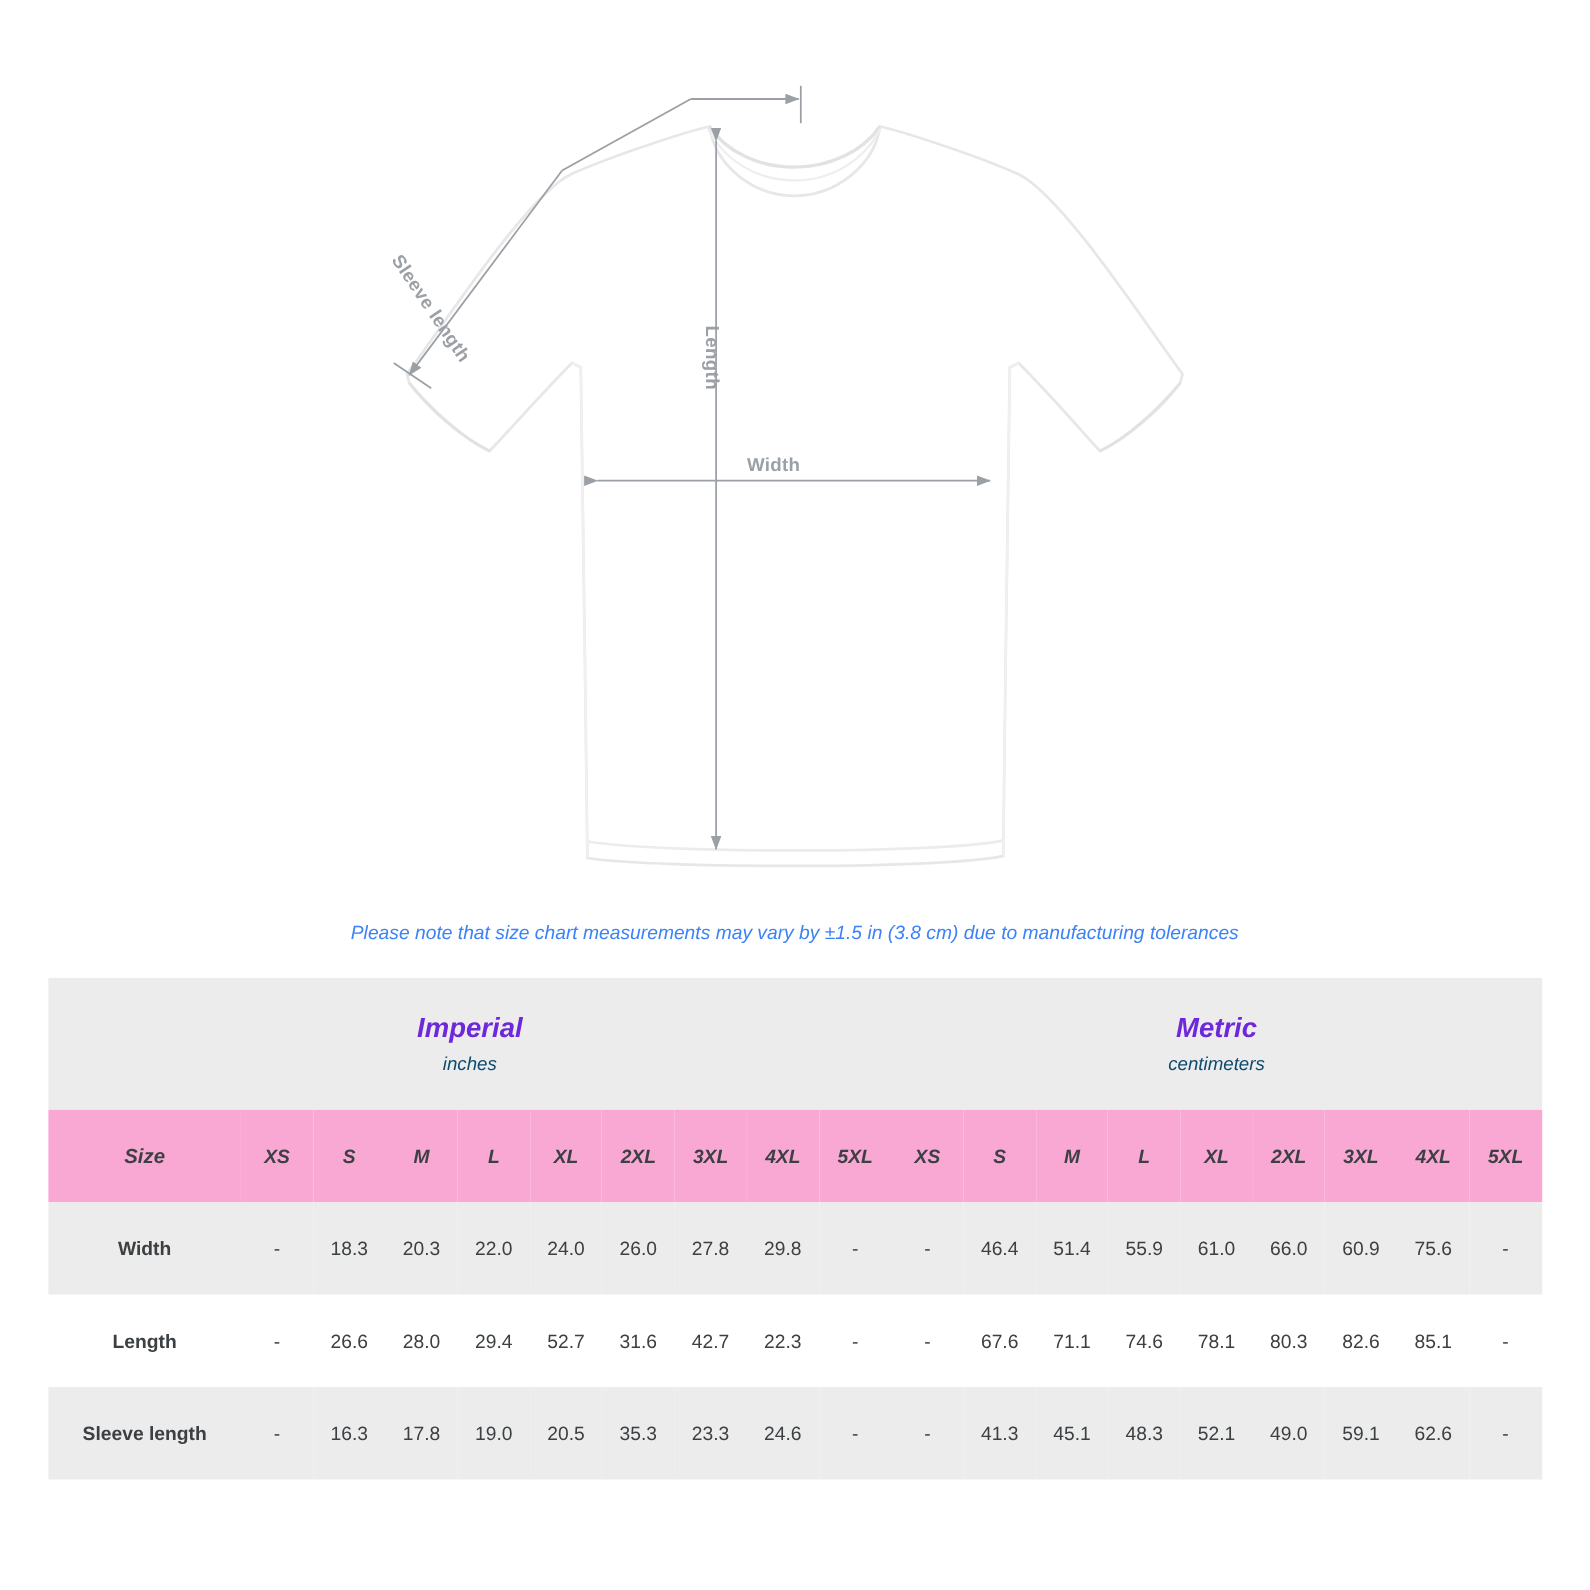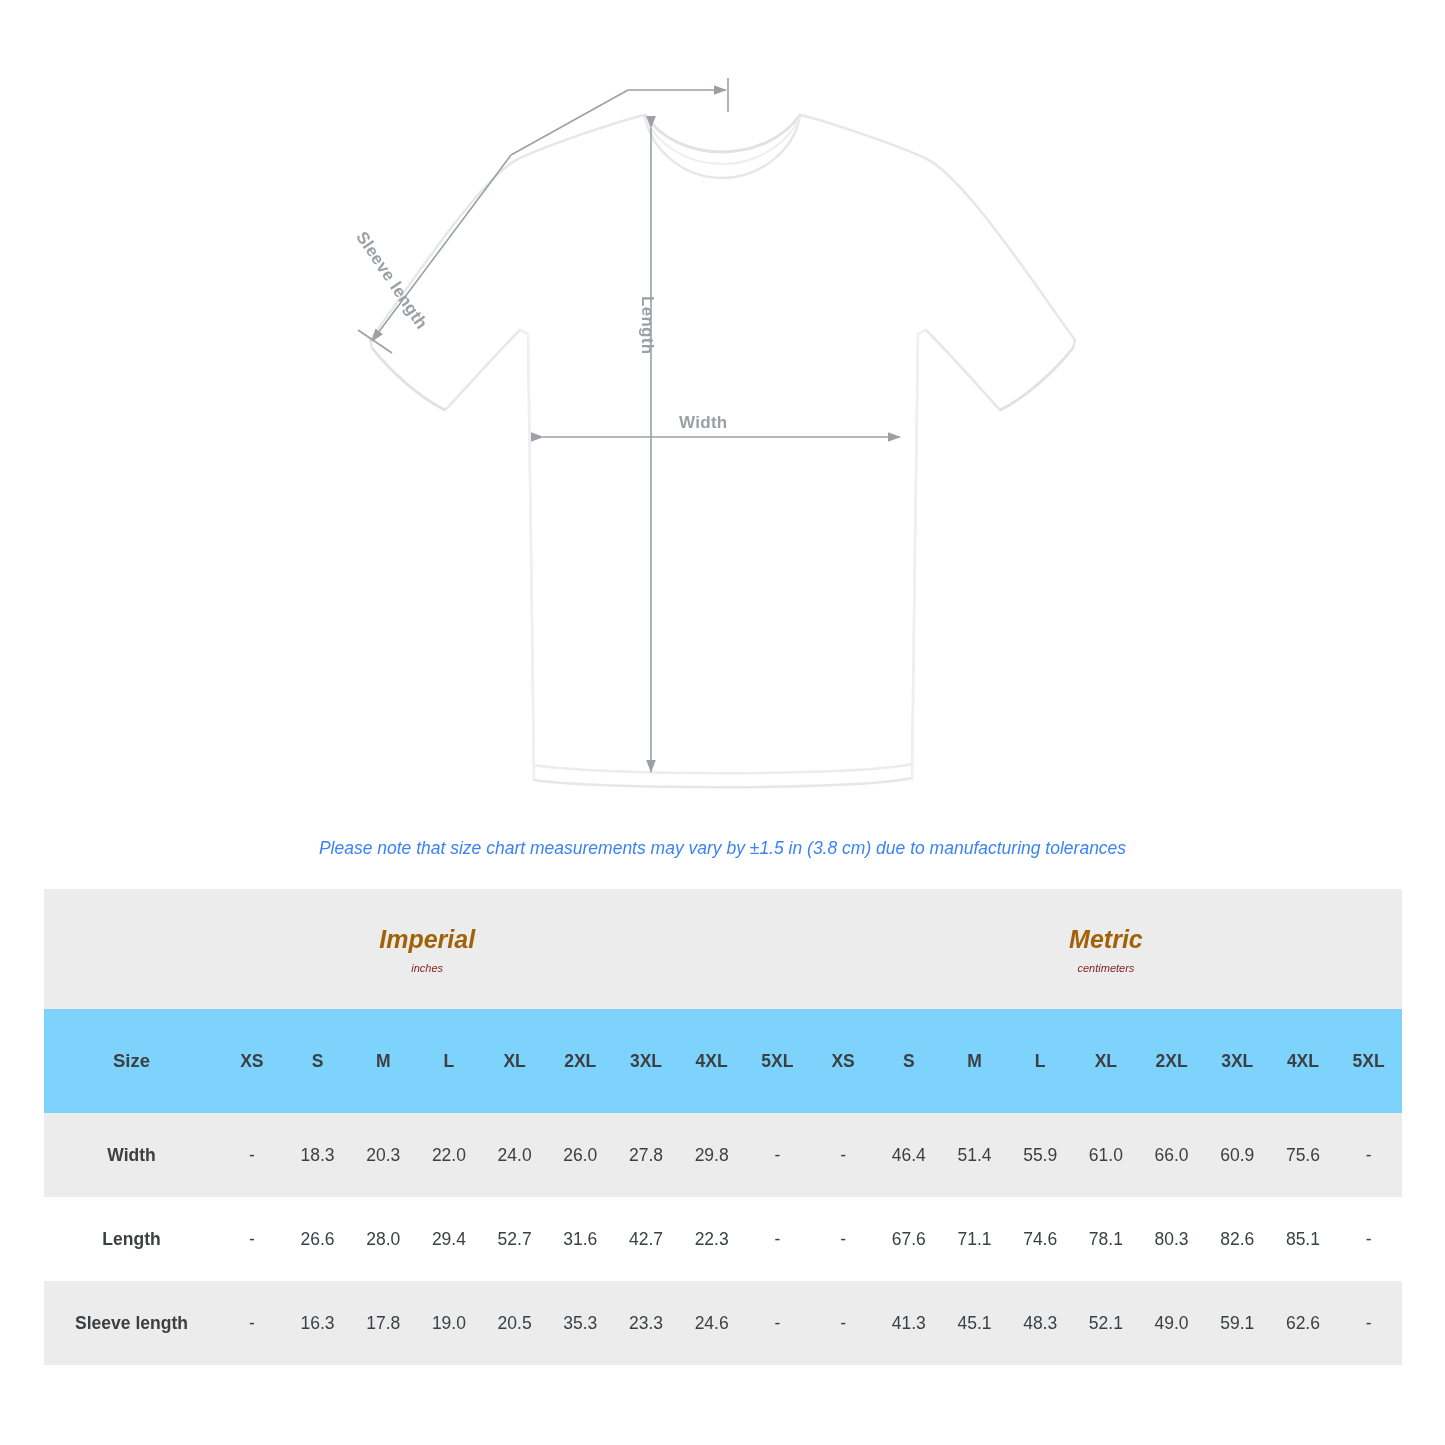--- a/index.html
+++ b/index.html
@@ -94,38 +94,39 @@
   }
   .unit-row td {
     background: #ececec;
     height: 120px;
     vertical-align: middle;
   }
   .unit-name {
     font-size: 25px;
     font-style: italic;
     font-weight: bold;
-    color: #a16207;
+    color: #6d28d9;
     display: block;
     line-height: 1.25;
   }
   .unit-sub {
-    font-size: 11px;
+    font-size: 17px;
     font-style: italic;
-    color: #7f1d1d;
+    color: #0c4a6e;
     display: block;
     margin-top: 6px;
   }
   .head-row td {
-    height: 104px;
-    background: #7dd3fc;
+    height: 84px;
+    background: #f9a8d4;
     font-weight: bold;
     font-size: 18px;
     color: #3c4043;
     vertical-align: middle;
+    font-style: italic;
   }
   .head-row td.rowlabel {
     font-weight: bold;
     font-size: 18.5px;
   }
   .data-row td {
     height: 84px;
     vertical-align: middle;
   }
   .data-row.shade td { background: #ececec; }

